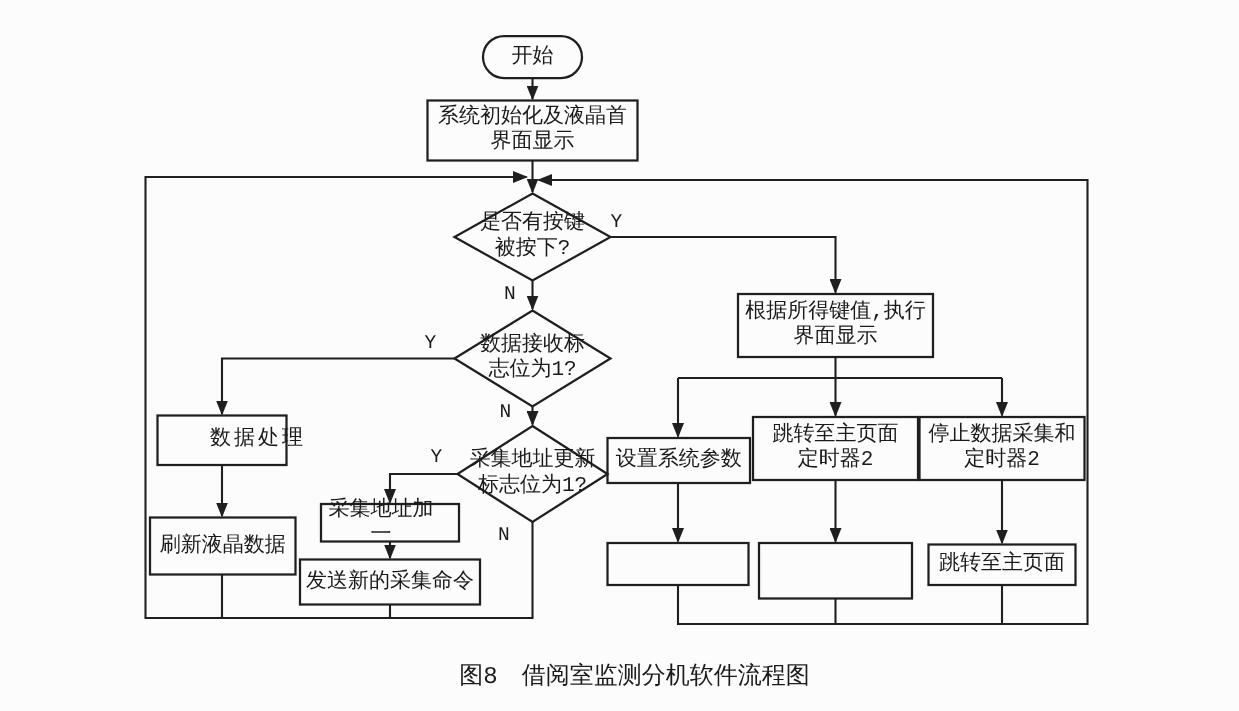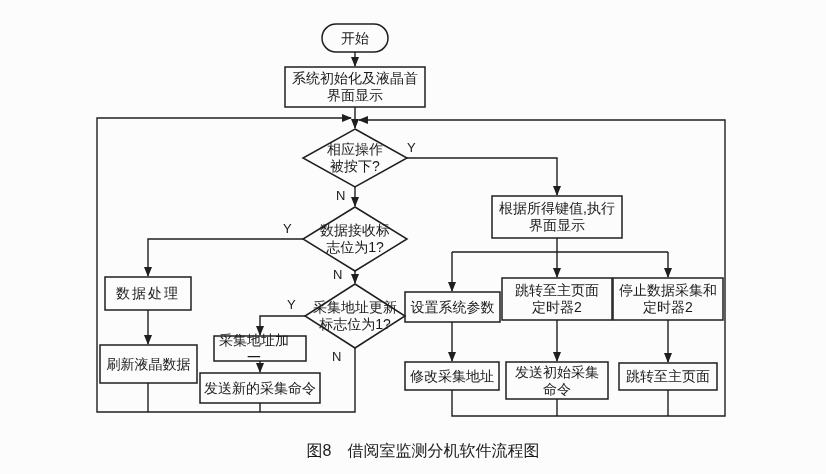--- a/index.html
+++ b/index.html
@@ -1,35 +1,35 @@
 <!DOCTYPE html>
 <html><head>
 <meta charset="utf-8">
 <style>
   html,body{margin:0;padding:0;background:#ffffff;}
   .stage{
     position:relative;
     width:826px;height:474px;
     background:#fcfcfc;
-    font-family:Liberation Sans, sans-serif;
+    font-family:Liberation Mono, monospace;
     color:#1a1a1a;
     overflow:hidden;
   }
   svg.canvas{position:absolute;left:0;top:0;}
   .shape{fill:none;stroke:#1f1f1f;stroke-width:1.5px;}
   .conn{fill:none;stroke:#1f1f1f;stroke-width:1.4px;}
   .node{
     position:absolute;
     display:flex;align-items:center;justify-content:center;
     text-align:center;
     white-space:pre-line;
     font-size:14px;line-height:17px;
     color:#1a1a1a;
   }
-  .node.sp{letter-spacing:2px;}
+  .node.sp{letter-spacing:2px;margin-left:24px;}
   .lbl{
     position:absolute;
     font-size:13px;line-height:13px;
     color:#1a1a1a;
   }
   .caption{
     position:absolute;left:0;top:441;width:826px;
     text-align:center;
     font-size:16px;line-height:20px;
     color:#1b1b1b;
@@ -85,38 +85,35 @@
     <rect class="shape" x="405" y="362" width="94" height="28"></rect>
     <rect class="shape" x="502" y="278" width="110" height="42"></rect>
     <rect class="shape" x="506" y="362" width="102" height="37"></rect>
     <rect class="shape" x="613" y="278" width="110" height="42"></rect>
     <rect class="shape" x="619" y="363" width="98" height="27"></rect>
   </svg>
 
   <div class="node" style="left:322px;top:24px;width:66px;height:28px;">开始</div>
   <div class="node" style="left:285px;top:67px;width:140px;height:40px;">系统初始化及液晶首
 界面显示</div>
-  <div class="node" style="left:303px;top:133px;width:104px;height:50px;">相应操作
+  <div class="node" style="left:303px;top:133px;width:104px;height:50px;">是否有按键
 被按下?</div>
   <div class="node" style="left:303px;top:215px;width:104px;height:48px;">数据接收标
 志位为1?</div>
   <div class="node" style="left:298px;top:292px;width:114px;height:48px;">采集地址更新
 标志位为1?</div>
   <div class="node" style="left:492px;top:196px;width:130px;height:42px;">根据所得键值,执行
 界面显示</div>
   <div class="node sp" style="left:105px;top:277px;width:86px;height:33px;">数据处理</div>
   <div class="node" style="left:100px;top:345px;width:97px;height:38px;">刷新液晶数据</div>
   <div class="node" style="left:214px;top:336px;width:80px;height:25px;">采集地址加一</div>
   <div class="node" style="left:200px;top:373px;width:120px;height:30px;">发送新的采集命令</div>
   <div class="node" style="left:405px;top:292px;width:95px;height:30px;">设置系统参数</div>
-  <div class="node" style="left:405px;top:362px;width:94px;height:28px;">修改采集地址</div>
   <div class="node" style="left:502px;top:278px;width:110px;height:42px;">跳转至主页面
 定时器2</div>
-  <div class="node" style="left:506px;top:362px;width:102px;height:37px;">发送初始采集
-命令</div>
   <div class="node" style="left:613px;top:278px;width:110px;height:42px;">停止数据采集和
 定时器2</div>
   <div class="node" style="left:619px;top:363px;width:98px;height:27px;">跳转至主页面</div>
 
   <div class="lbl" style="left:407px;top:141px;">Y</div>
   <div class="lbl" style="left:336px;top:189px;">N</div>
   <div class="lbl" style="left:283px;top:222px;">Y</div>
   <div class="lbl" style="left:333px;top:268px;">N</div>
   <div class="lbl" style="left:287px;top:298px;">Y</div>
   <div class="lbl" style="left:332px;top:350px;">N</div>

